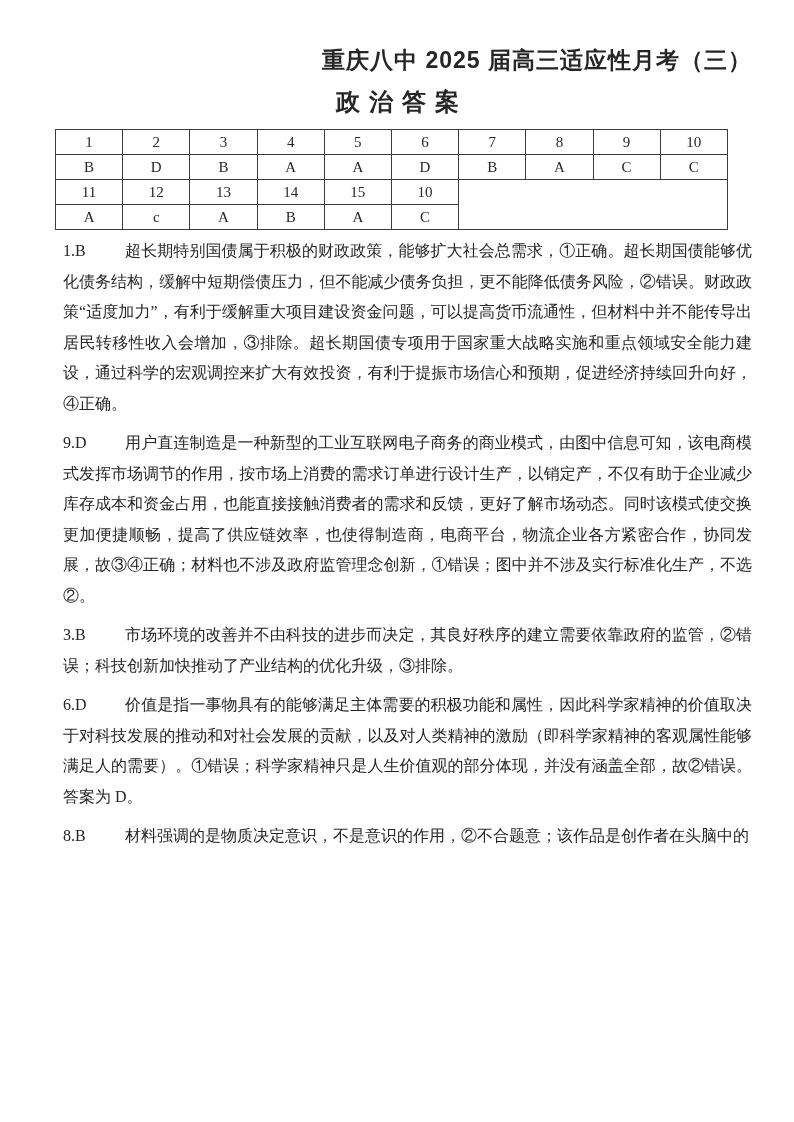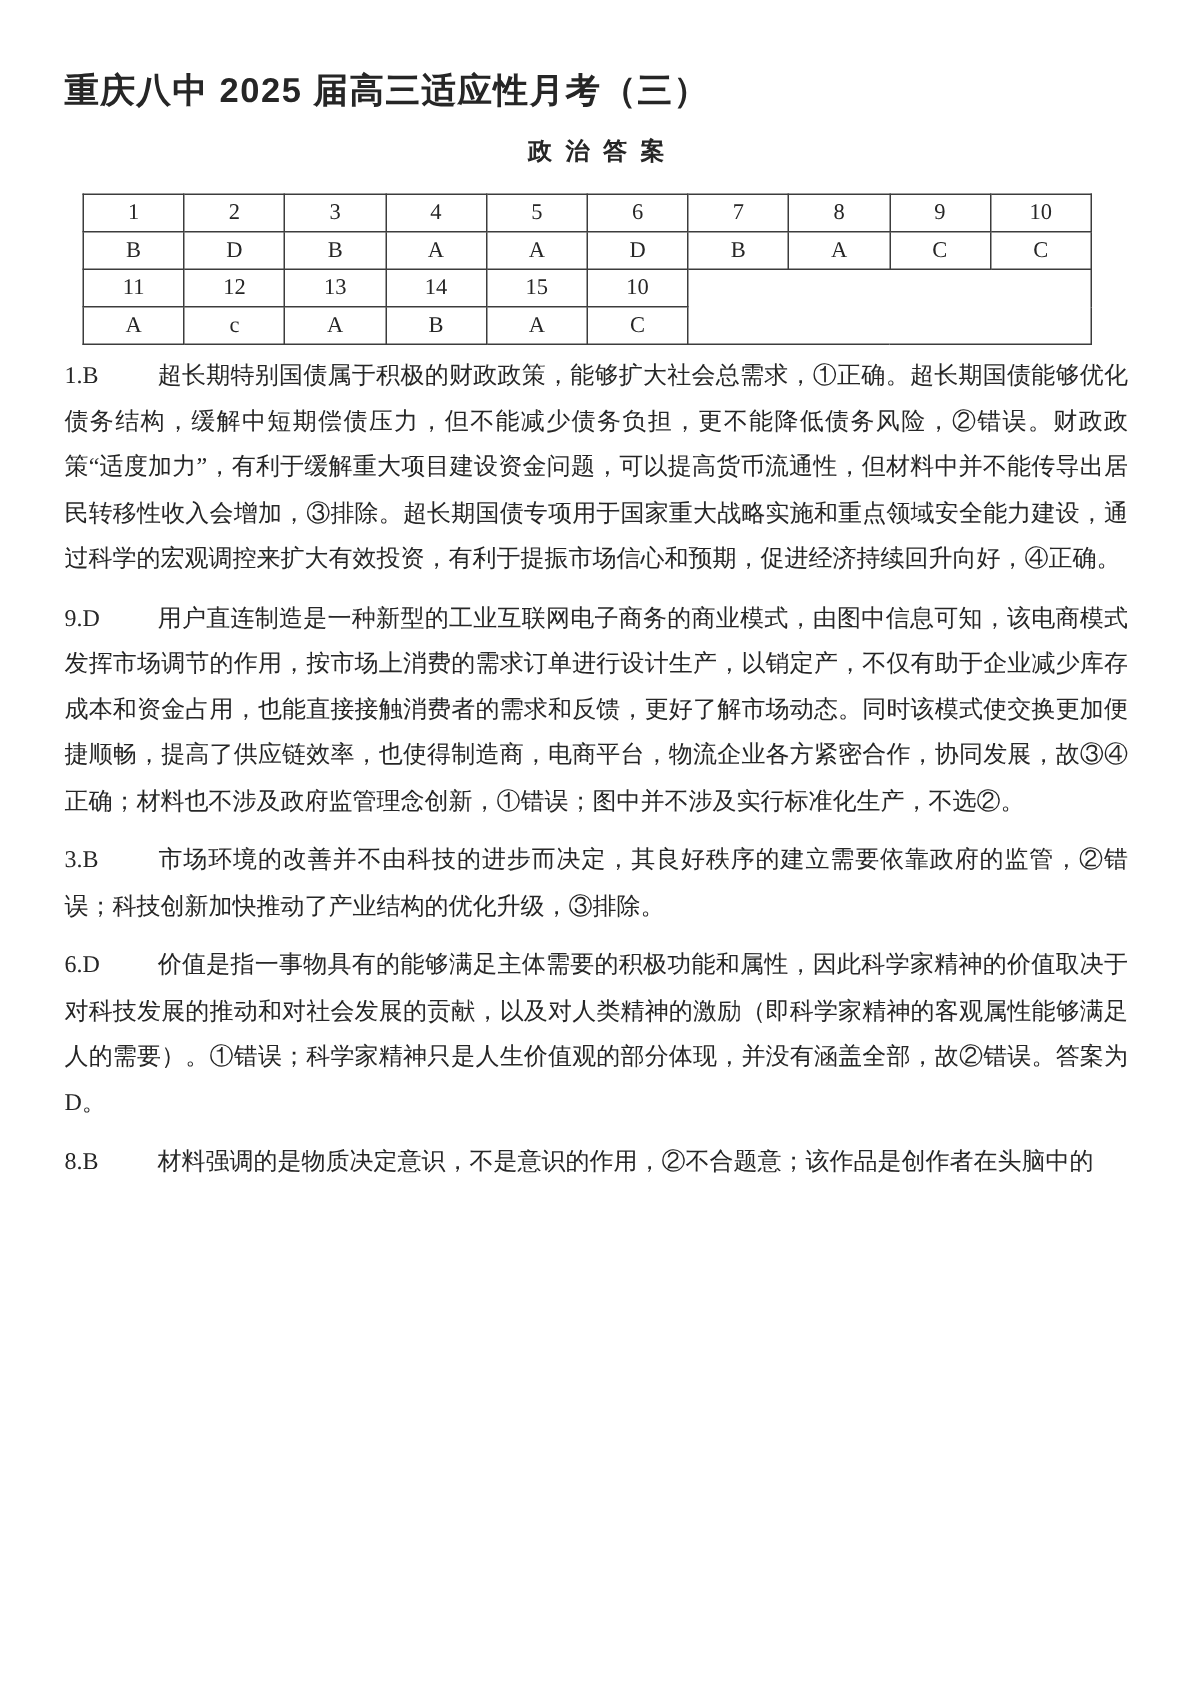--- a/index.html
+++ b/index.html
@@ -12,33 +12,33 @@
   }
   .page {
     box-sizing: border-box;
     width: 794px; height: 1122px;
     padding: 0 42px 0 43px;
     background: #ffffff;
     position: relative;
   }
   .doc-title {
     margin: 46px 0 0 0;
-    text-align: left;
+    text-align: right;
     font-family: "Liberation Sans", "DejaVu Sans", sans-serif;
     font-weight: 600;
     font-size: 23px;
     line-height: 28px;
     letter-spacing: 1px;
   }
   .doc-subtitle {
     margin: 15px 0 0 0;
     text-align: center;
     font-family: "Liberation Sans", "DejaVu Sans", sans-serif;
     font-weight: 600;
-    font-size: 16px;
+    font-size: 24px;
     line-height: 26px;
     letter-spacing: 9px;
     text-indent: 9px; 
   }
   table.answer-table {
     border-collapse: collapse;
     table-layout: fixed;
     width: 673px;
     margin: 14px 0 0 12px;
   }
@@ -49,20 +49,21 @@
     vertical-align: middle;
     font-size: 15px;
     padding: 0;
     line-height: 1;
   }
   table.answer-table td.merged-empty {
     
   }
   .explanations {
     margin-top: 6px;
+    margin-left: 20px;
   }
   .explanations p {
     margin: 0 0 9px 0;
     font-size: 16px;
     line-height: 30.5px;
     text-align: justify;
     text-justify: inter-ideograph;
   }
   .qlabel {
     display: inline-block;

